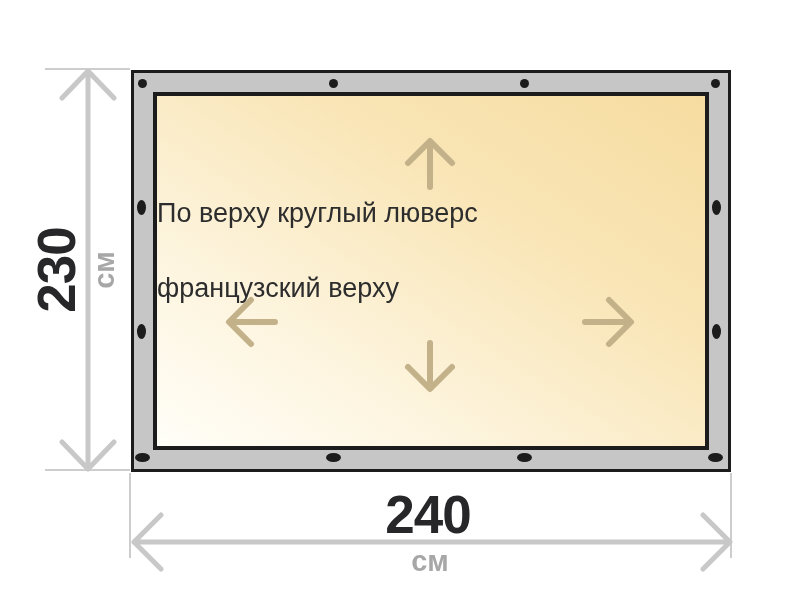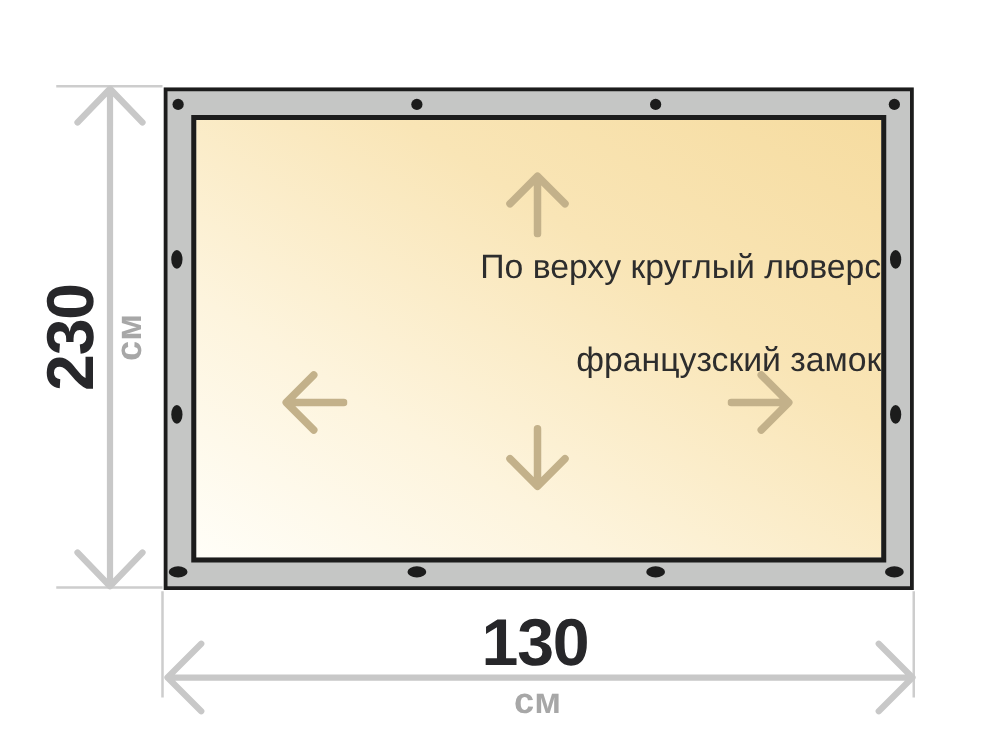--- a/index.html
+++ b/index.html
@@ -36,21 +36,21 @@
   }
   .grommet{position:absolute;background:#1c1c1c;border-radius:50%;}
   .grommet.c{width:9px;height:9px;}
   .grommet.hov{width:15px;height:9px;}
   .grommet.vov{width:9px;height:15px;}
   
   svg.tan{position:absolute;}
   svg.tan path{fill:none;stroke:#c3b18a;stroke-width:6;stroke-linecap:round;stroke-linejoin:round;}
   
   .note{
-    position:absolute;left:157px;width:548px;text-align:right;
+    position:absolute;left:157px;width:548px;text-align:left;
     color:#2d2d2d;font-size:27px;line-height:32px;
   }
 </style>
 </head>
 <body>
 
 <div class="canvas">
 
   <div class="ext h" style="left:45px;top:68px;width:85px"></div>
   <div class="ext h" style="left:45px;top:469px;width:85px"></div>
@@ -58,21 +58,21 @@
     <path d="M32 9 V403 M6 34 L32 7 L58 34 M6 378 L32 405 L58 378"></path>
   </svg>
   <div class="val rot" style="left:-43px;top:240px">230</div>
   <div class="unit rot" style="left:64px;top:252px">см</div>
 
   <div class="ext v" style="left:129px;top:473px;height:85px"></div>
   <div class="ext v" style="left:730px;top:473px;height:85px"></div>
   <svg class="dim" style="left:128px;top:512px" width="608" height="60" viewBox="0 0 608 60">
     <path d="M6 30 H602 M33 3 L6 30 L33 57 M575 3 L602 30 L575 57"></path>
   </svg>
-  <div class="val" style="left:328px;top:485px">130</div>
+  <div class="val" style="left:328px;top:485px">240</div>
   <div class="unit" style="left:390px;top:543px">см</div>
 
   <div class="frame">
     <div class="panel"></div>
   </div>
 
   <div class="grommet c" style="left:138px;top:79px"></div>
   <div class="grommet c" style="left:329px;top:79px"></div>
   <div class="grommet c" style="left:520px;top:79px"></div>
   <div class="grommet c" style="left:711px;top:79px"></div>
@@ -95,16 +95,16 @@
   </svg>
   <svg class="tan" style="left:222px;top:294px" width="56" height="56" viewBox="0 0 56 56">
     <path d="M53 28 H10 M29 6 L7 28 L29 50"></path>
   </svg>
   <svg class="tan" style="left:582px;top:294px" width="56" height="56" viewBox="0 0 56 56">
     <path d="M3 28 H46 M27 6 L49 28 L27 50"></path>
   </svg>
 
   <div class="note" style="top:197px">По верху круглый люверс</div>
   <div class="note" style="top:272px">
-    <div>французский замок</div>
+    <div>французский верху</div>
   </div>
 
 </div>
 
 </body></html>

